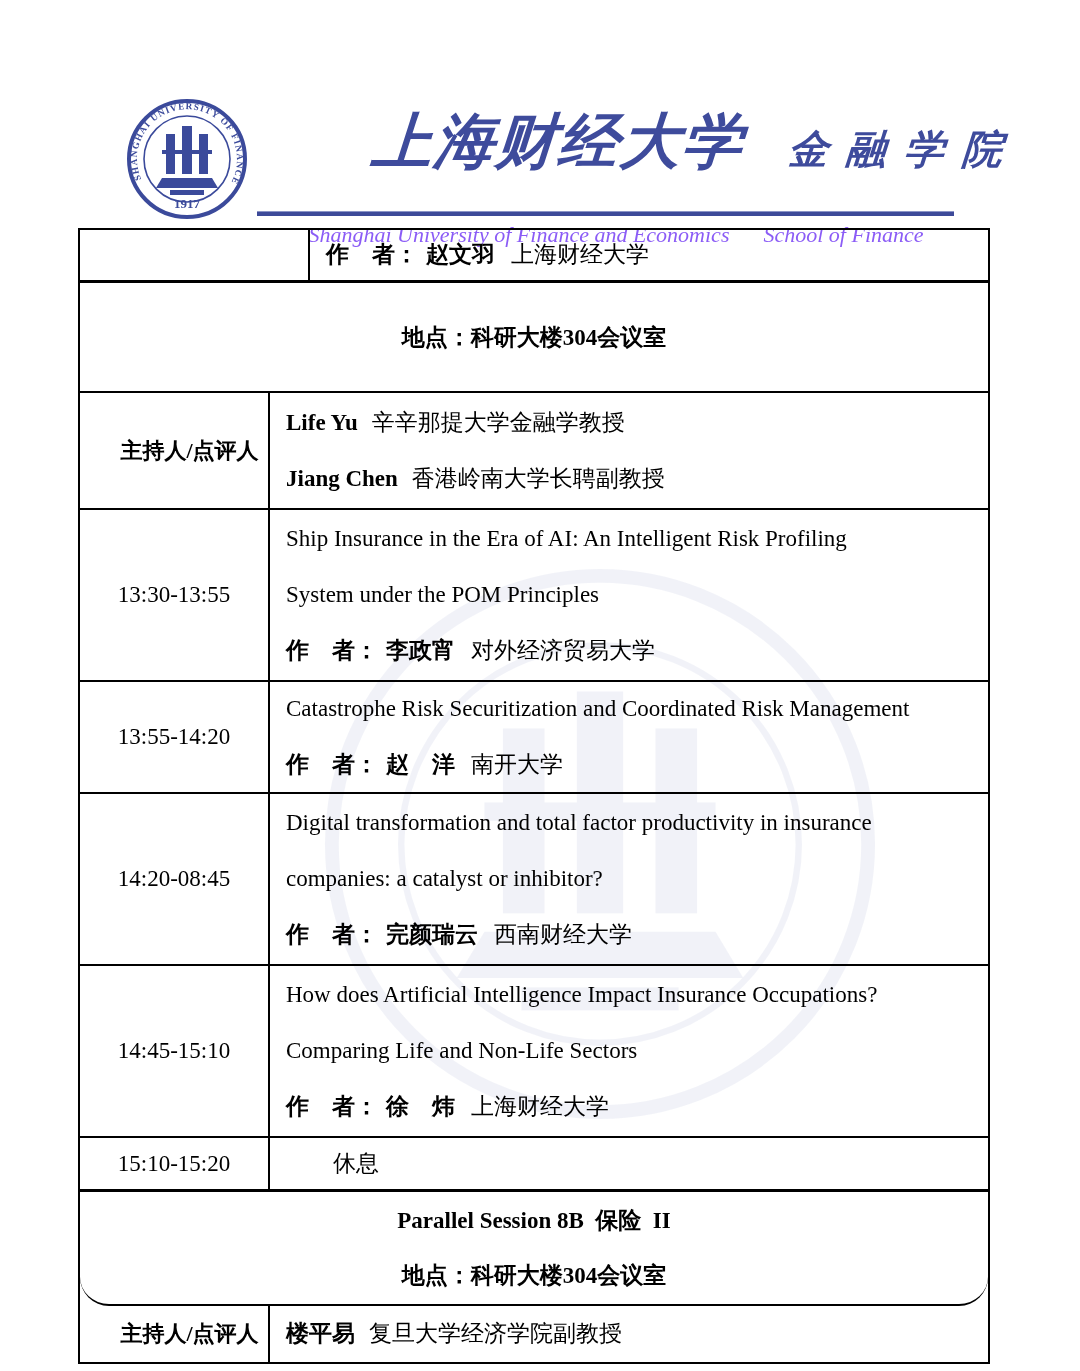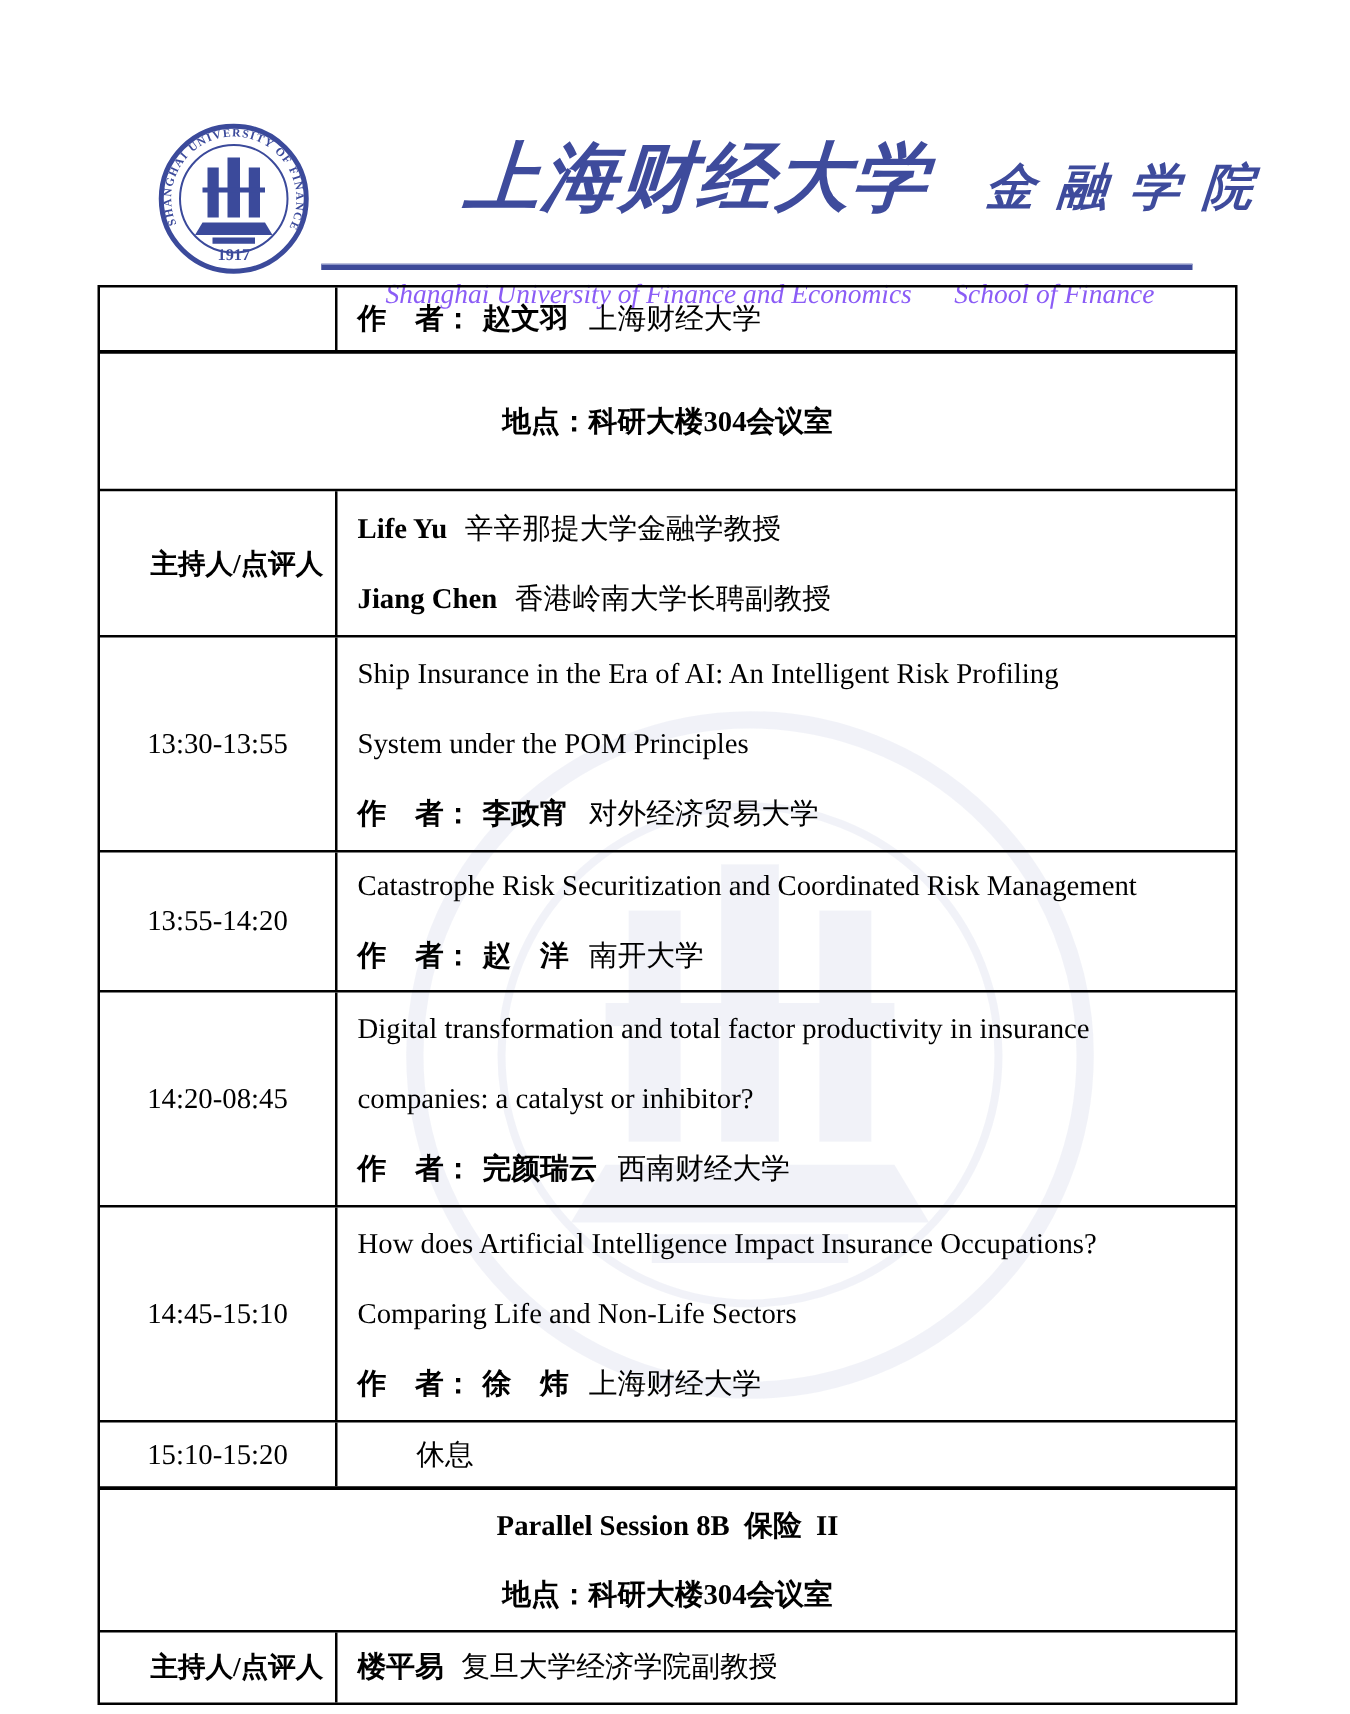--- a/index.html
+++ b/index.html
@@ -91,21 +91,21 @@
       <rect x="40" y="36" width="9" height="40"></rect>
       <rect x="56" y="28" width="10" height="48"></rect>
       <rect x="73" y="36" width="9" height="40"></rect>
       <rect x="36" y="52" width="50" height="4"></rect>
       <path d="M 36,80 L 86,80 L 92,90 L 30,90 Z"></path>
       <rect x="44" y="92" width="34" height="5"></rect>
     </g>
   </svg>
 
   <div class="sched" id="sched">
-      <div class="trow sep-thick" style="height: 50px;">
+      <div class="trow sep-thick" style="height: 50px; padding-left: 40px;">
         <div class="cell timecell"></div>
         <div class="cell contcell">
           <div class="line"><span class="b">作　者：</span><span class="b name">赵文羽</span><span class="affil">上海财经大学</span></div>
         </div>
       </div>
       <div class="trow" style="height: 108px;">
         <div class="sessrow">
           <div class="sess-line"><span>地点：科研大楼304会议室</span></div>
         </div>
       </div>
@@ -158,21 +158,21 @@
         </div>
       </div>
       <div class="trow sep-thick" style="height: 51px; gap: 47px;">
         <div class="cell timecell">
           <span>15:10-15:20</span>
         </div>
         <div class="cell contcell">
           <div class="line"><span>休息</span></div>
         </div>
       </div>
-      <div class="trow" style="height: 112px;">
+      <div class="trow" style="height: 112px; border-radius: 29px;">
         <div class="sessrow">
           <div class="sess-line"><span>Parallel Session 8B  保险  II</span></div>
           <div class="sess-line"><span>地点：科研大楼304会议室</span></div>
         </div>
       </div>
       <div class="trow" style="height: 56px;">
         <div class="cell timecell bold">
           <span>主持人/点评人</span>
         </div>
         <div class="cell contcell">

